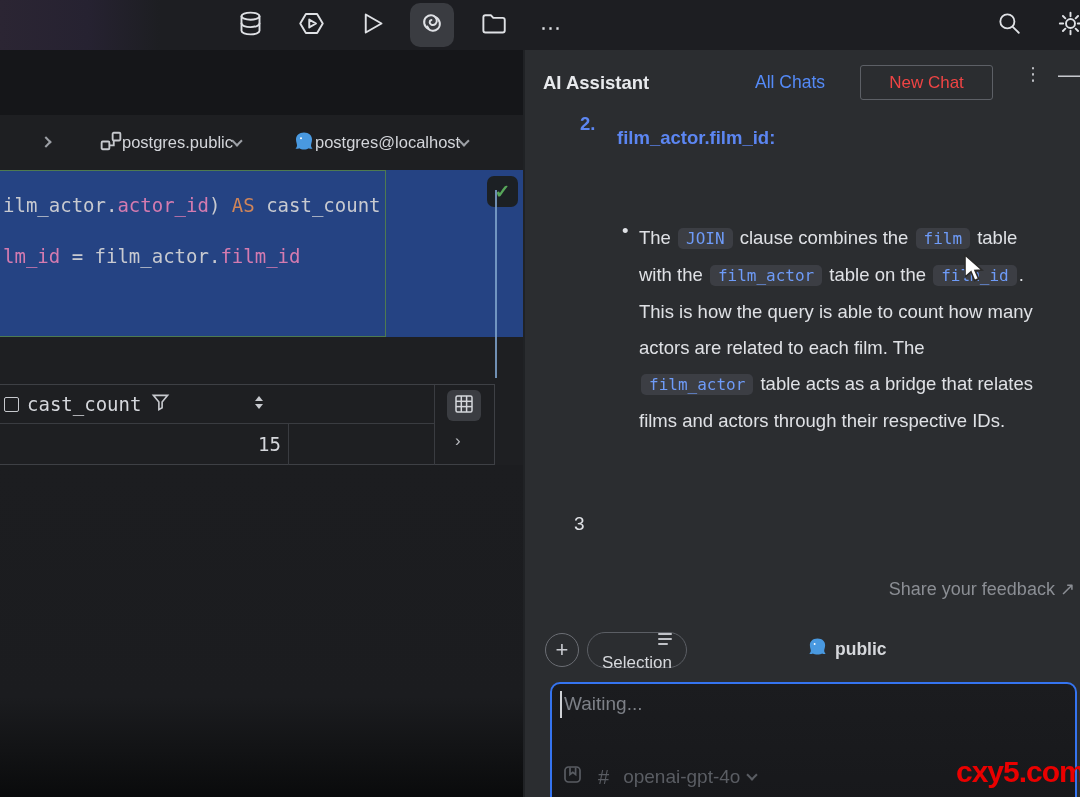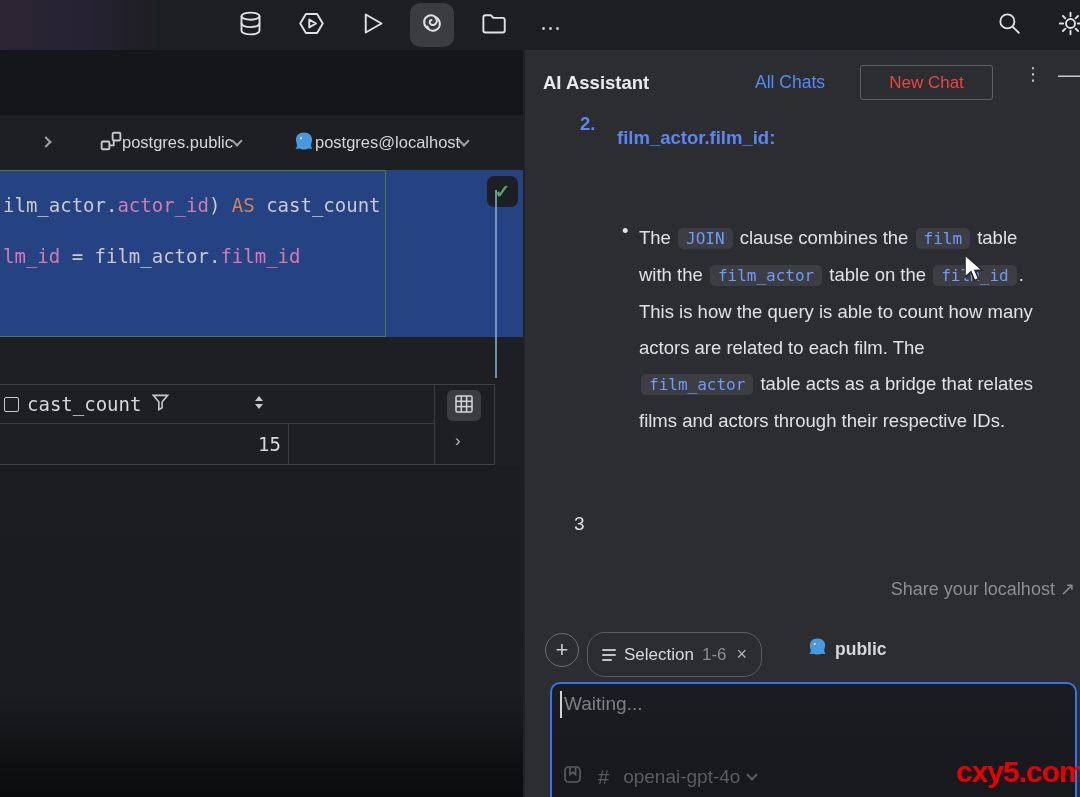--- a/index.html
+++ b/index.html
@@ -75,22 +75,22 @@
   .bullet { position:absolute; left:97px; top:170px; color:#dfe1e5; }
   .para { position:absolute; left:114px; top:170px; width:403px; line-height:36px; }
   .chipcode { background:#3c3e44; border-radius:5px; padding:1px 8px; margin:0 2px;
     font-family:"DejaVu Sans Mono", monospace; font-size:16px; color:#6e9bf8; white-space:nowrap; }
   .item3-marker { left:49px; top:463px; color:#dfe1e5; font-size:19px; }
   .feedback { position:absolute; right:5px; top:528px; color:#8b8e94; font-size:18px; }
 
   .chiprow { position:absolute; left:0; top:583px; width:100%; height:40px; }
   .addbtn { position:absolute; left:20px; top:0; width:34px; height:34px; border:1.6px solid #6b6e74; border-radius:50%;
     color:#c8cacf; font-size:22px; display:flex; align-items:center; justify-content:center; background:transparent; }
-  .selchip { position:absolute; left:62px; top:-1px; height:45px; border:1px solid #5b5e64; border-radius:18px;
-    display:flex; align-items:center; gap:8px; padding:0 14px; color:#d6d8dc; font-size:17px; }
+  .selchip { position:absolute; left:62px; top:-1px; height:36px; border:1px solid #5b5e64; border-radius:18px;
+    display:flex; align-items:flex-end; gap:8px; padding:0 14px; color:#d6d8dc; font-size:17px;flex-direction:column; }
   .sel-lines { display:flex; flex-direction:column; gap:3px; }
   .sel-lines i { display:block; height:2px; background:#c0c2c7; border-radius:1px; }
   .sel-lines i:nth-child(1){width:14px;} .sel-lines i:nth-child(2){width:14px;} .sel-lines i:nth-child(3){width:10px;}
   .sel-range { color:#8a8d93; } .sel-close { color:#b4b6bb; font-size:18px; margin-left:2px; }
   .dbchip { position:absolute; left:282px; top:3px; display:flex; align-items:center; gap:7px; color:#d6d8dc; font-size:17.5px; font-weight:bold; }
 
   .inputbox { position:absolute; left:25px; top:632px; width:527px; height:130px; border:2px solid #3574f0; border-radius:10px;
     background:linear-gradient(180deg,#1b1c1f 0%, #17181b 100%); }
   .placeholder { position:absolute; left:12px; top:9px; color:#7d8087; font-size:19px; }
   .input-caret { position:absolute; left:8px; top:7px; width:2px; height:27px; background:#d0d2d6; }
@@ -257,21 +257,21 @@
     <div class="chat">
       <div class="li-marker item2-marker" style="position:absolute;">2.</div>
       <div class="item2-text blue-code">FROM film JOIN film_actor ON film.film_id = film_actor.film_id:</div>
 
       <div class="bullet">•</div>
       <div class="para"><span>The </span><span class="chipcode">JOIN</span><span> clause combines the </span><span class="chipcode">film</span><span> table with the </span><span class="chipcode">film_actor</span><span> table on the </span><span class="chipcode">film_id</span><span>. This is how the query is able to count how many actors are related to each film. The </span><span class="chipcode">film_actor</span><span> table acts as a bridge that relates films and actors through their respective IDs.</span></div>
 
       <div class="li-marker item3-marker" style="position:absolute; font-weight:normal;">3</div>
 
       <div class="feedback">
-        <span>Share your localhost</span>
+        <span>Share your feedback</span>
         <span>↗</span>
       </div>
     </div>
 
     <div class="ai-header">
       <div class="ai-title">AI Assistant</div>
       <div class="ai-allchats">All Chats</div>
       <div class="ai-newchat">New Chat</div>
       <div class="ai-kebab">⋮</div>
       <div class="ai-min">—</div>

